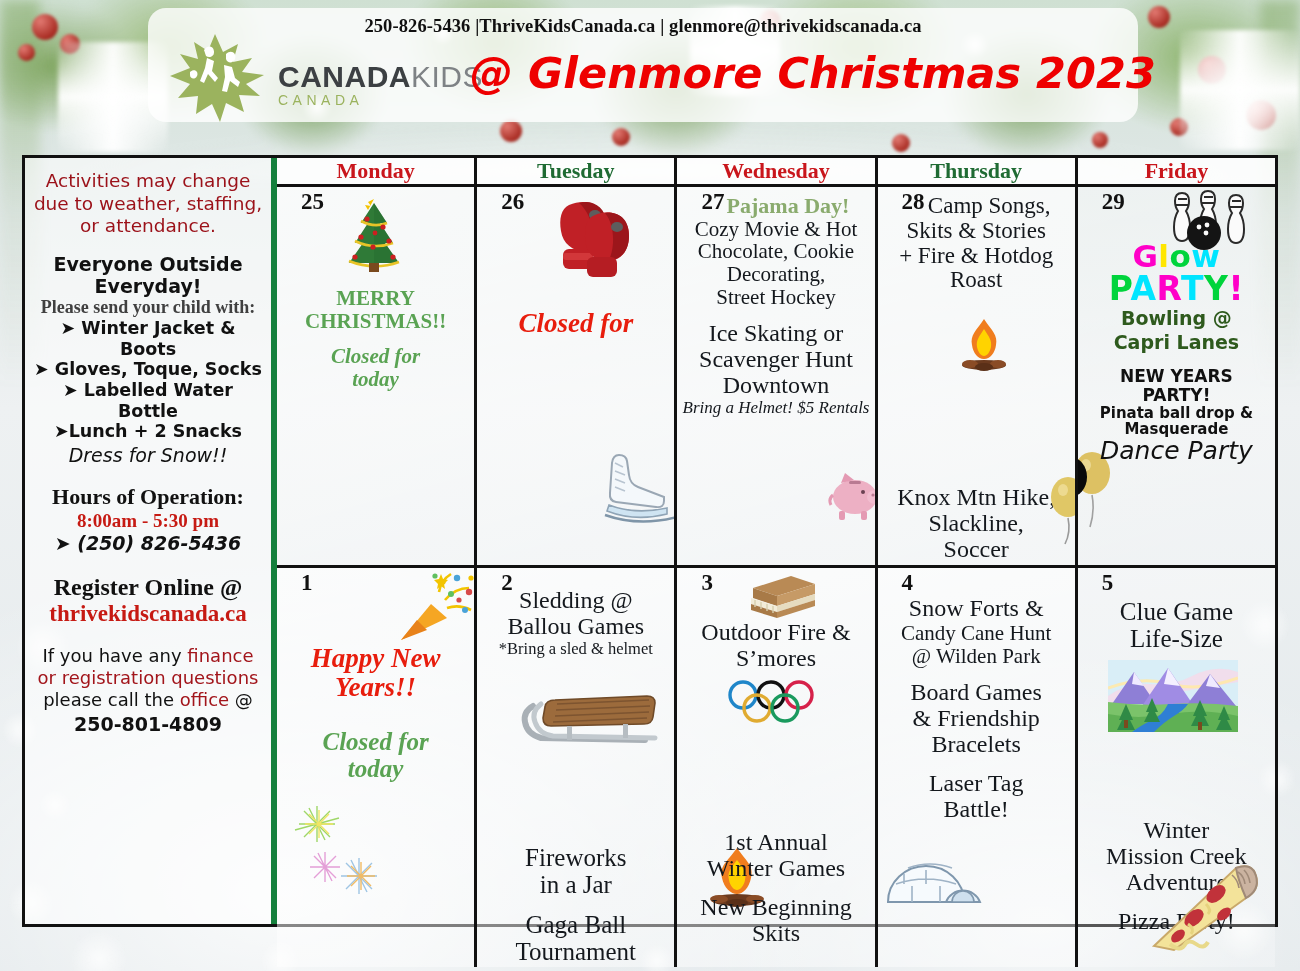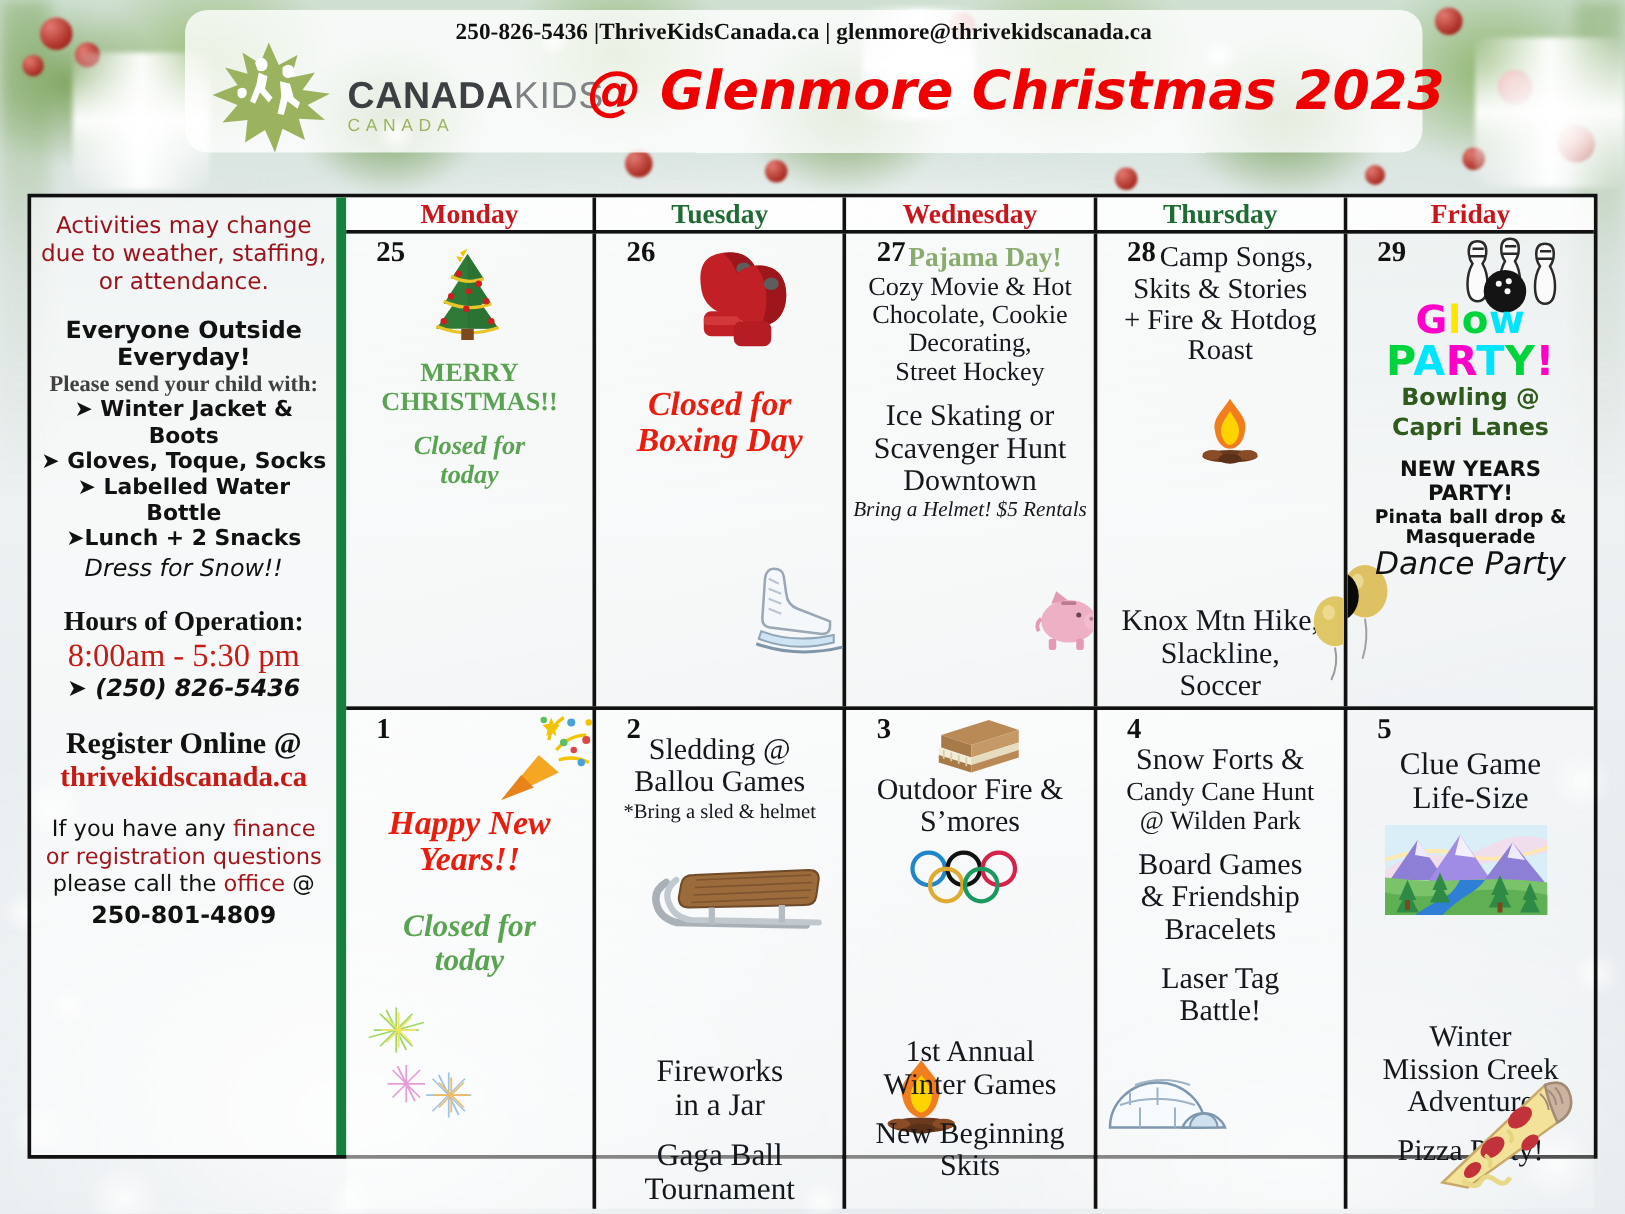--- a/index.html
+++ b/index.html
@@ -112,21 +112,21 @@
   
   #cal {
     position:absolute; z-index:6;
     left:22px; top:155px; width:1256px; height:772px;
     border:3px solid #111;
     display:flex;
     background:rgba(255,255,255,0);
   }
   .infocol {
     width:252px; flex:0 0 252px;
-    border-right:8px solid #15803d;
+    border-right:6px solid #15803d;
     background:rgba(255,255,255,.55);
     padding:6px 6px 4px;
     text-align:center;
     overflow:hidden;
   }
   .gridcol { flex:1 1 auto; display:flex; flex-direction:column; }
   .hdrrow { display:flex; height:55px; border-bottom:3px solid #111; }
   .hdrcell {
     flex:1 1 0; border-right:3px solid #111;
     display:flex; align-items:center; justify-content:center;
@@ -180,21 +180,21 @@
   .s-dress {
     font-family:"DejaVu Sans", sans-serif;
     font-style:italic; font-size:19px; color:#111; padding-top:2px;
   }
   .s-hours {
     font-family:"Liberation Serif", serif;
     font-weight:bold; font-size:22px; color:#111; padding-top:18px;
   }
   .s-hourstime {
     font-family:"Liberation Serif", serif;
-    font-weight:normal; font-size:26px; color:#c61a13;
+    font-weight:bold; font-size:19px; color:#c61a13;
   }
   .s-phone {
     font-family:"DejaVu Sans", sans-serif;
     font-style:italic; font-size:19px; color:#111; font-weight:bold;
   }
   .s-reg {
     font-family:"Liberation Serif", serif;
     font-weight:bold; font-size:24px; color:#111; padding-top:20px;
   }
   .s-regurl {
@@ -385,21 +385,20 @@
           </g>
           <g>
             <path d="M62 22 C80 14 96 24 96 42 C96 58 88 68 74 68 C60 68 52 58 52 44 C52 32 54 25 62 22 Z" fill="#c02026"></path>
             <path d="M72 20 C88 18 96 28 96 43 C96 58 88 67 76 67 C82 54 82 32 72 20 Z" fill="#9c161b"></path>
             <rect x="54" y="64" width="30" height="20" rx="6" fill="#b51d23"></rect>
             <ellipse cx="84" cy="34" rx="6" ry="5" fill="#5d5d5d"></ellipse>
           </g>
         </svg>
         <div class="cellbody" style="padding-top:118px;">
           <span class="ln red bold italic" style="font-size:27px;">Closed for</span>
-          <span class="ln red bold italic" style="font-size:27px;">Boxing Day</span>
         </div>
         <svg class="art" style="left:116px; top:262px; width:96px; height:78px;" viewBox="0 0 96 78">
           <path d="M26 6 q-6 0 -7 8 l-2 30 q-1 8 6 9 l40 5 q8 1 8 -6 l0 -4 l-26 -10 q-8 -3 -9 -12 l-2 -14 q-1 -6 -8 -6 Z" fill="#f4f8fb" stroke="#9aa7b4" stroke-width="2"></path>
           <path d="M22 14 l8 4 M22 22 l10 4 M22 30 l10 4 M22 38 l10 4" stroke="#b8c4d0" stroke-width="1.6"></path>
           <path d="M16 56 q26 10 58 3 l0 6 q-32 8 -60 -3 Z" fill="#cfe4f2" stroke="#8fa4b6" stroke-width="1.6"></path>
           <path d="M12 66 q34 12 72 2" stroke="#7f95a8" stroke-width="2.4" fill="none"></path>
         </svg>
       </div>
 
       <div class="daycell">

